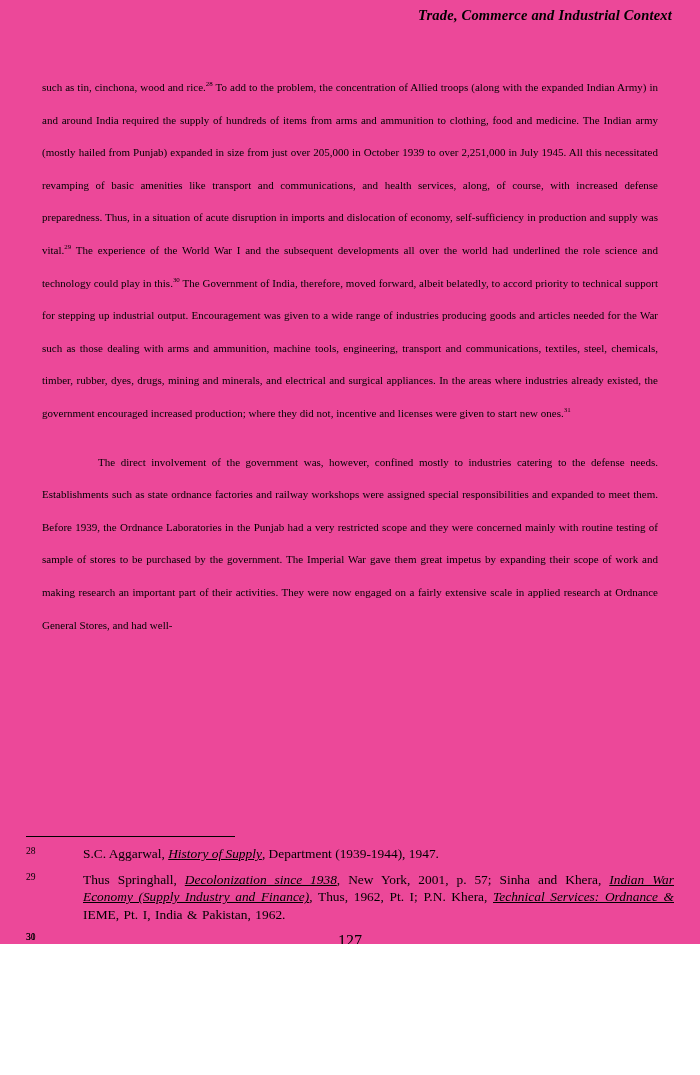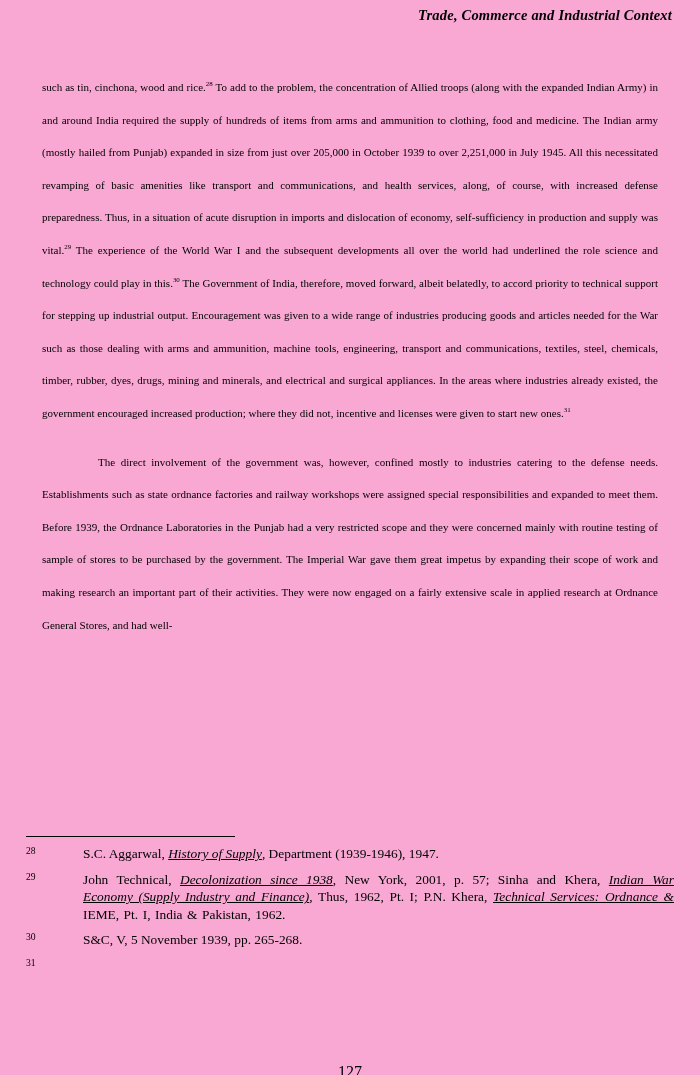--- a/index.html
+++ b/index.html
@@ -7,23 +7,23 @@
     padding: 0;
     background: #ffffff;
   }
   body {
     font-family: "Liberation Serif", "DejaVu Serif", serif;
     color: #000000;
   }
   .page {
     position: relative;
     width: 700px;
-    height: 1075px;
+    height: 944px;
     box-sizing: border-box;
-    background: #f9a8d4;
+    background: #ec4899;
     overflow: hidden;
   }
   .running-head {
     position: absolute;
     top: 7px;
     left: 26px;
     right: 28px;
     text-align: right;
     font-style: italic;
     font-weight: bold;
@@ -111,31 +111,30 @@
     <p class="para indented">The direct involvement of the government was, however, confined mostly to industries catering to the defense needs. Establishments such as state ordnance factories and railway workshops were assigned special responsibilities and expanded to meet them. Before 1939, the Ordnance Laboratories in the Punjab had a very restricted scope and they were concerned mainly with routine testing of sample of stores to be purchased by the government. The Imperial  War gave them great impetus by expanding their scope of work and making research an important part of their activities. They were now engaged on a fairly extensive scale in applied research at Ordnance General Stores, and had well-</p>
 
   </div>
 
   <div class="footnote-area">
 
     <div class="fn-rule"></div>
 
     <div class="footnote">
       <span class="fn-num">28</span>
-      <span class="fn-text"><span>S.C. Aggarwal, </span><i>History of Supply</i><span>, Department (1939-1946), 1947.</span></span>
+      <span class="fn-text"><span>S.C. Aggarwal, </span><i>History of Supply</i><span>, Department (1939-1944), 1947.</span></span>
     </div>
 
     <div class="footnote wide-spacing">
       <span class="fn-num">29</span>
-      <span class="fn-text"><span>John Technical, </span><i>Decolonization since 1938</i><span>, New York, 2001, p. 57; Sinha and Khera, </span><i>Indian War Economy (Supply Industry and Finance)</i><span>, Thus, 1962, Pt. I; P.N. Khera, </span><i>Technical Services: Ordnance &amp;</i><span> IEME, Pt. I, India &amp; Pakistan, 1962.</span></span>
+      <span class="fn-text"><span>Thus Springhall, </span><i>Decolonization since 1938</i><span>, New York, 2001, p. 57; Sinha and Khera, </span><i>Indian War Economy (Supply Industry and Finance)</i><span>, Thus, 1962, Pt. I; P.N. Khera, </span><i>Technical Services: Ordnance &amp;</i><span> IEME, Pt. I, India &amp; Pakistan, 1962.</span></span>
     </div>
 
     <div class="footnote">
       <span class="fn-num">30</span>
-      <span class="fn-text">S&amp;C, V, 5 November 1939, pp. 265-268.</span>
     </div>
 
     <div class="footnote">
       <span class="fn-num">31</span>
     </div>
 
   </div>
 
   <div class="page-number">127</div>
 

